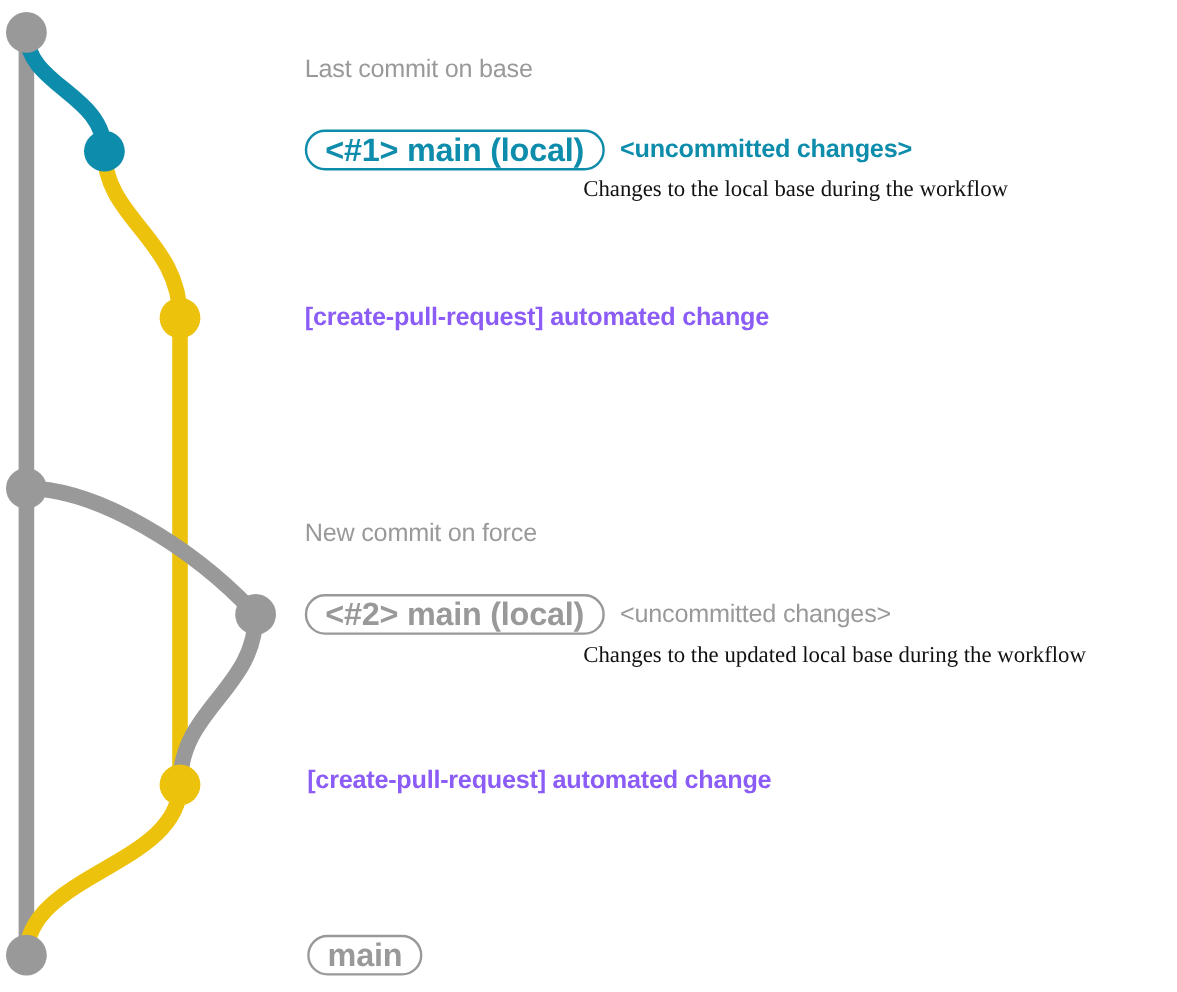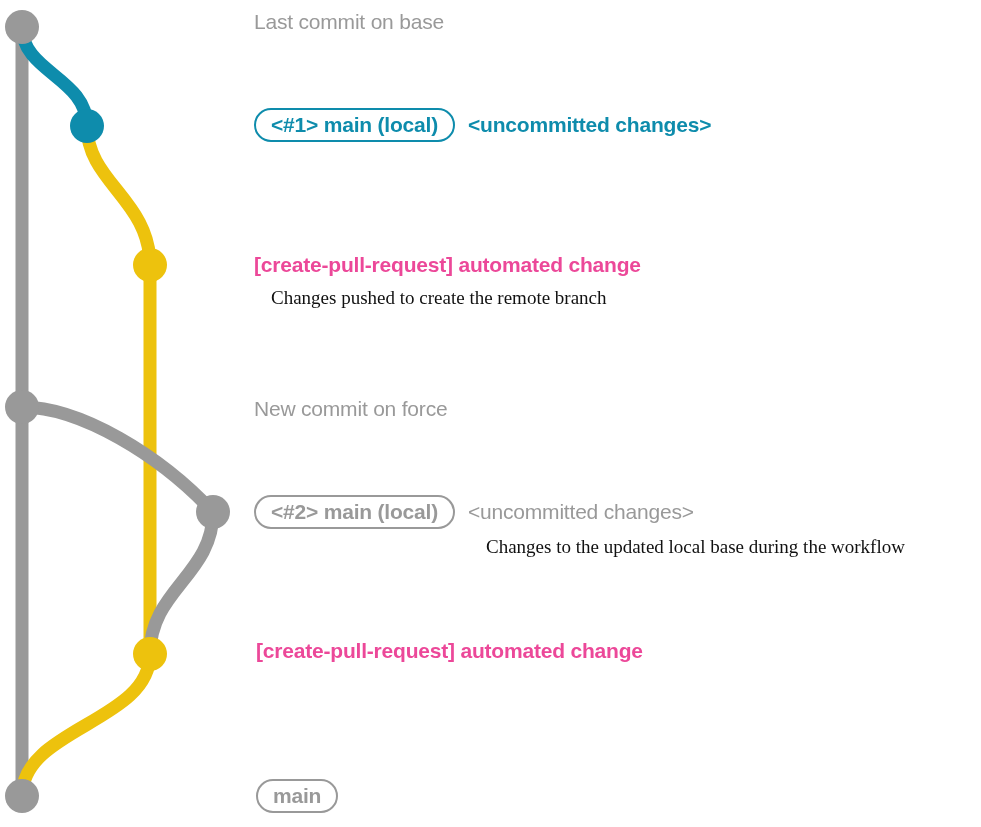--- a/index.html
+++ b/index.html
@@ -29,42 +29,42 @@
   }
   .pill {
     display: inline-flex;
     align-items: center;
     justify-content: center;
     border: 2px solid #999999;
     border-radius: 17px;
     height: 34px;
     box-sizing: border-box;
     padding: 0 15px;
-    font-size: 21px;
+    font-size: 27px;
     font-weight: bold;
     letter-spacing: -0.2px;
     white-space: nowrap;
     color: #999999;
     background: #ffffff;
   }
   .pill.blue   { border-color: #0e8cac; color: #0e8cac; }
   .pill.yellow { border-color: #edc20d; color: #edc20d; }
   .pill.gray   { border-color: #999999; color: #999999; }
 
   .subject {
     font-size: 21px;
     font-weight: bold;
     letter-spacing: -0.2px;
     white-space: nowrap;
     line-height: 34px;
   }
   .subject.blue   { color: #0e8cac; }
-  .subject.yellow { color: #ec4899; }
+  .subject.yellow { color: #8b5cf6; }
   .subject.gray   { color: #999999; font-weight: normal; }
-  .subject.plaingray { color: #999999; font-weight: normal; }
+  .subject.plaingray { color: #999999; font-weight: normal; margin-top: 36px; }
 
   .body-text {
     font-family: "Liberation Serif", serif;
     font-size: 19px;
     color: #111111;
     white-space: nowrap;
     line-height: 22px;
   }
 
   .stack { display: flex; flex-direction: column; }
@@ -113,27 +113,27 @@
 
 <div class="row" id="row-last-commit">
   <div class="subject plaingray">Last commit on base</div>
 </div>
 
 <div class="row stack" id="row-commit-1">
   <div class="hdr">
     <span class="pill blue">&lt;#1&gt; main (local)</span>
     <span class="subject blue">&lt;uncommitted changes&gt;</span>
   </div>
+  <div class="body-text">Changes to the local base during the workflow</div>
 </div>
 
 <div class="row stack" id="row-commit-2">
   <div class="hdr">
     <span class="subject yellow">[create-pull-request] automated change</span>
   </div>
-  <div class="body-text">Changes pushed to create the remote branch</div>
 </div>
 
 <div class="row" id="row-new-commit">
   <div class="subject plaingray">New commit on force</div>
 </div>
 
 <div class="row stack" id="row-commit-3">
   <div class="hdr">
     <span class="pill gray">&lt;#2&gt; main (local)</span>
     <span class="subject gray">&lt;uncommitted changes&gt;</span>

